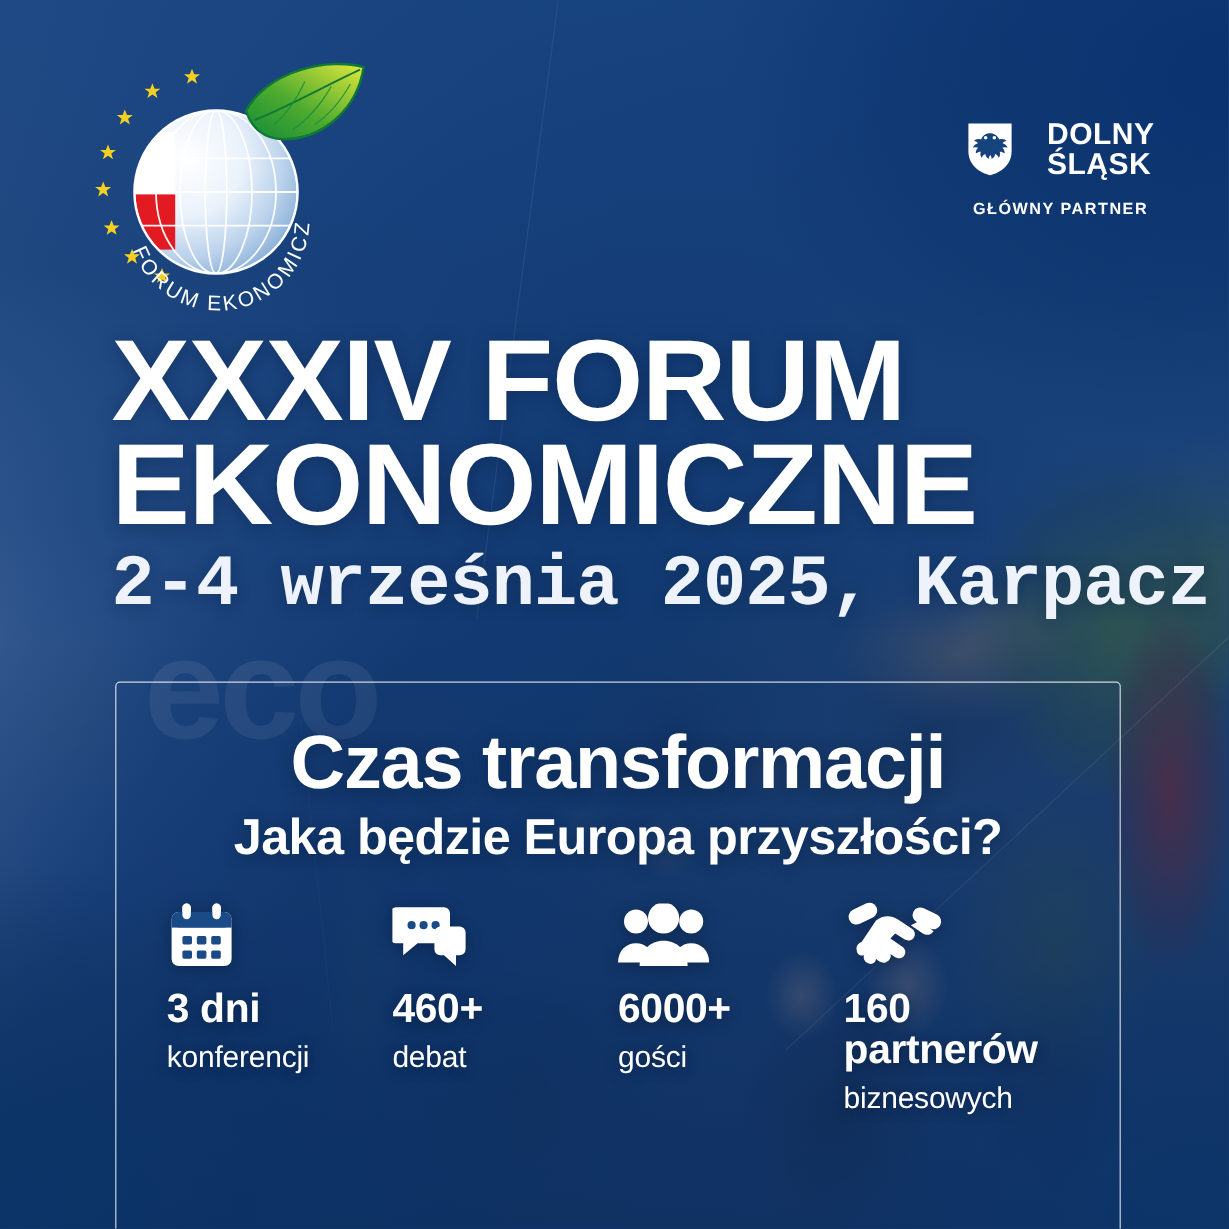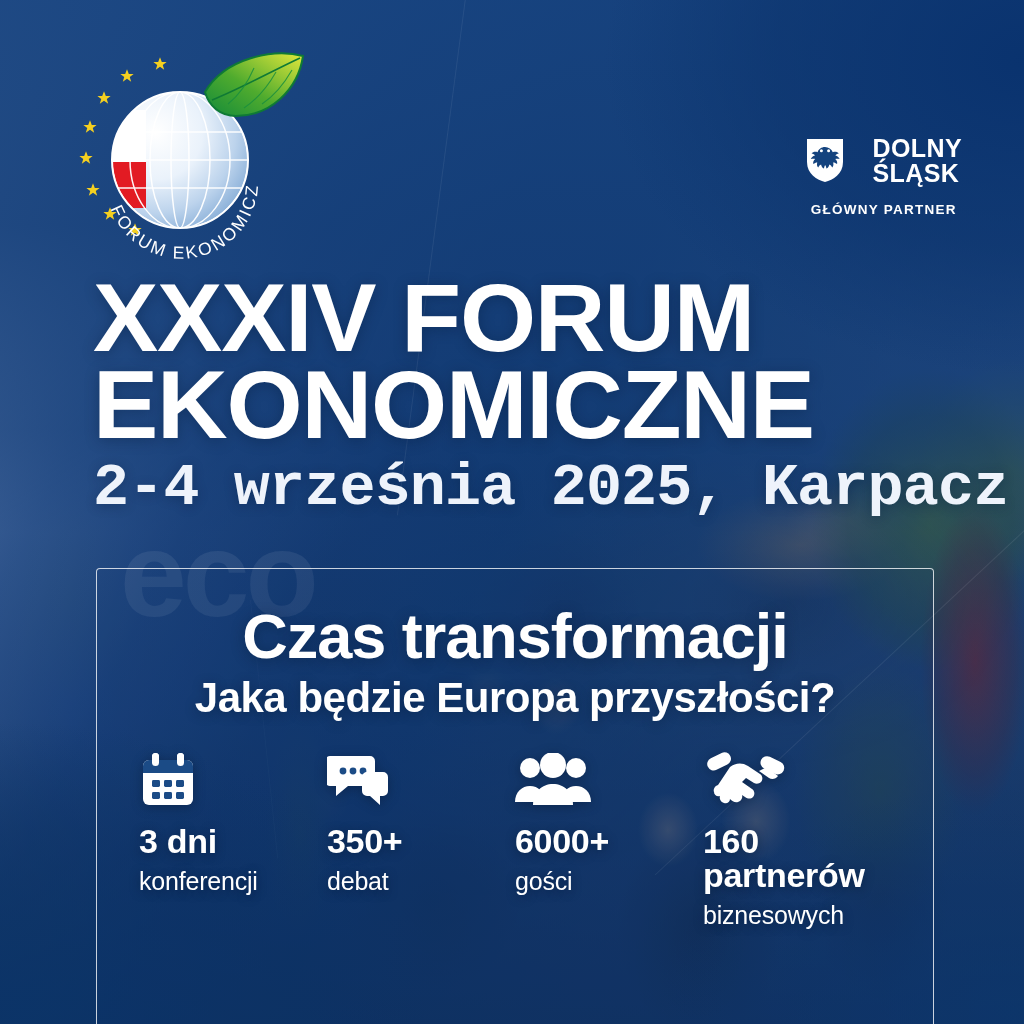--- a/index.html
+++ b/index.html
@@ -113,21 +113,21 @@
     font-family:"Liberation Sans", sans-serif;
     pointer-events:none;user-select:none;
   }
 
   
   .logo{position:absolute;left:62px;top:42px;width:268px;height:232px;}
   .logo svg{width:100%;height:100%;display:block;}
 
   
   .partner{position:absolute;right:62px;top:100px;text-align:center;}
-  .partner-row{display:flex;align-items:center;gap:29px;margin-top:36px;}
+  .partner-row{display:flex;align-items:center;gap:29px;}
   .partner-crest{width:38px;height:45px;flex:0 0 auto;}
   .partner-crest svg{width:100%;height:100%;display:block;}
   .partner-name{
     color:#fff;font-weight:700;font-size:25px;line-height:.98;
     letter-spacing:.4px;text-align:left;
   }
   .partner-role{
     margin-top:17px;color:#fff;font-weight:700;
     font-size:13.5px;letter-spacing:1.25px;
   }
@@ -356,21 +356,21 @@
           <svg width="62" height="56" viewBox="0 0 62 56" xmlns="http://www.w3.org/2000/svg" fill="#ffffff">
             <path d="M3 4 h40 a5 5 0 0 1 5 5 v20 a5 5 0 0 1 -5 5 h-22 l-12 10 v-10 h-6 a5 5 0 0 1 -5 -5 v-20 a5 5 0 0 1 5 -5 z"></path>
             <g fill="#1b4b86">
               <circle cx="16" cy="19" r="3.4"></circle>
               <circle cx="26" cy="19" r="3.4"></circle>
               <circle cx="36" cy="19" r="3.4"></circle>
             </g>
             <path d="M40 20 h16 a5 5 0 0 1 5 5 v14 a5 5 0 0 1 -5 5 h-3 v9 l-10 -9 h-3 a5 5 0 0 1 -5 -5 v-14 a5 5 0 0 1 5 -5 z"></path>
           </svg>
         </div>
-        <div class="stat-num">350+</div>
+        <div class="stat-num">460+</div>
         <div class="stat-label">debat</div>
       </div>
 
       <div class="stat">
         <div class="stat-icon">
           <svg width="76" height="54" viewBox="0 0 76 54" xmlns="http://www.w3.org/2000/svg" fill="#ffffff">
             <circle cx="15" cy="15" r="10"></circle>
             <path d="M0 49 c0 -10 7 -16 15 -16 c8 0 15 6 15 16 z"></path>
             <circle cx="61" cy="15" r="10"></circle>
             <path d="M46 49 c0 -10 7 -16 15 -16 c8 0 15 6 15 16 z"></path>

